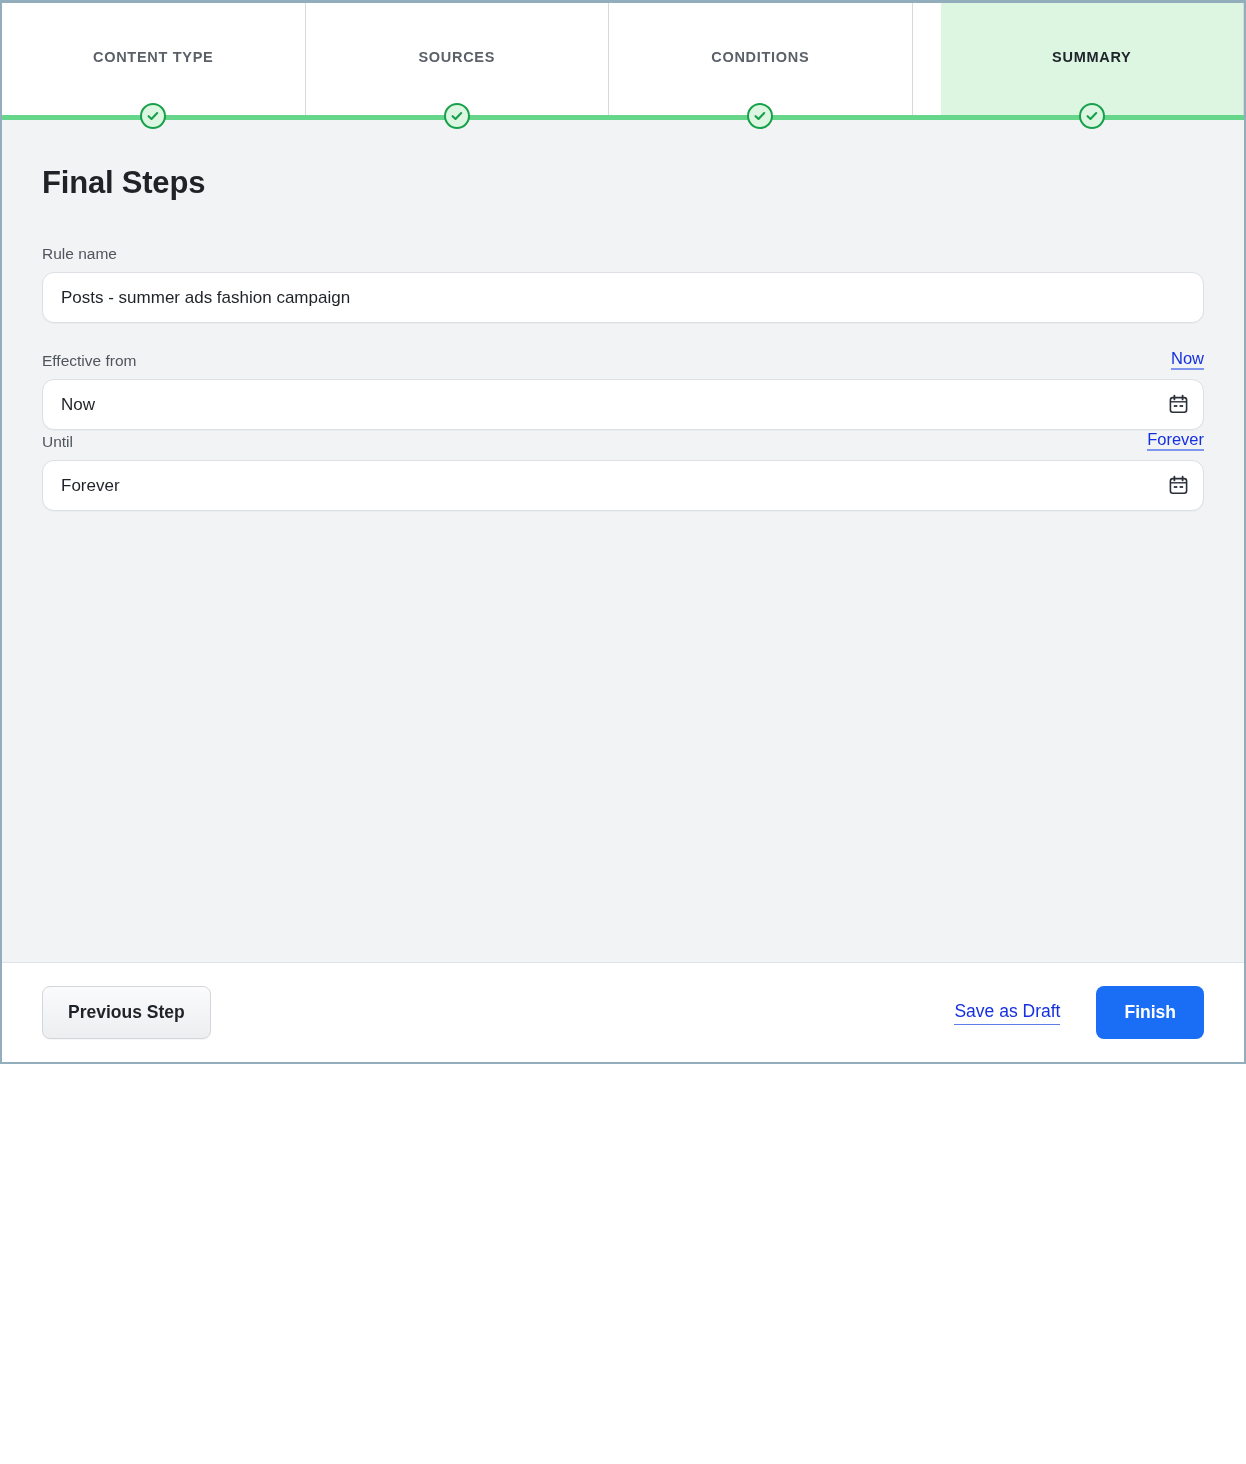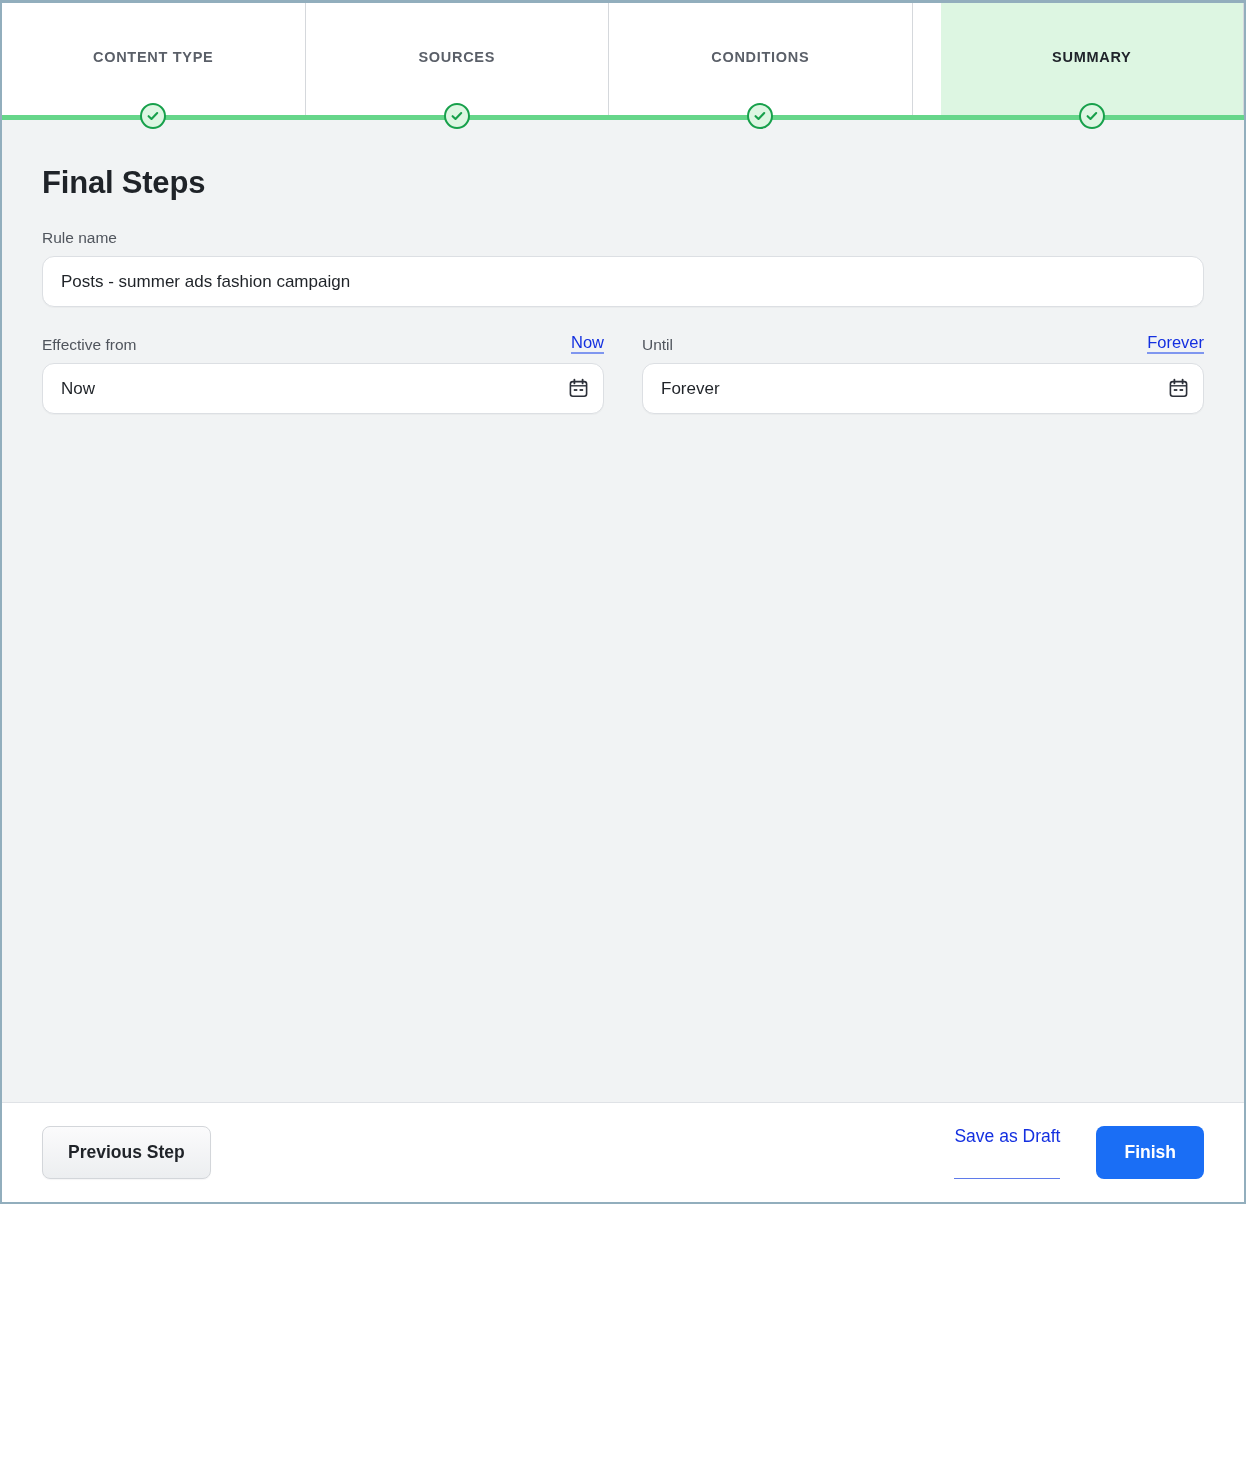--- a/index.html
+++ b/index.html
@@ -8,21 +8,21 @@
     width: 1246px;
     height: 1464px;
     background: #ffffff;
     font-family: "Liberation Sans", sans-serif;
     -webkit-font-smoothing: antialiased;
   }
 
   .app-frame {
     position: relative;
     width: 1246px;
-    height: 1204px;
+    height: 1064px;
     background: #f1f3f4;
     border: 2px solid #92aebd;
     border-top-width: 3px;
     overflow: hidden;
     display: flex;
     flex-direction: column;
   }
 
   
   .stepper {
@@ -90,21 +90,21 @@
     background: #f1f3f4;
     padding: 48px 40px 0 40px;
     overflow: hidden;
   }
 
   .page-title {
     font-size: 31px;
     font-weight: bold;
     color: #1f2328;
     letter-spacing: -0.2px;
-    margin-bottom: 28px;
+    margin-bottom: 44px;
   }
 
   .field-label {
     font-size: 15.5px;
     color: #50555d;
     margin-bottom: 9px;
     display: block;
   }
 
   .text-input {
@@ -118,21 +118,21 @@
     font-size: 17px;
     color: #1f2328;
     box-shadow: 0 1px 1px rgba(16,24,40,0.03);
     outline: none;
   }
 
   .rule-name-row { margin-bottom: 26px; }
 
   .date-row {
     display: flex;
-    gap: 38px;
+    flex-direction: column;
   }
   .date-col { flex: 1 1 0; min-width: 0; }
 
   .date-head {
     display: flex;
     align-items: flex-end;
     justify-content: space-between;
     margin-bottom: 9px;
   }
 
@@ -185,20 +185,21 @@
     background: linear-gradient(#fbfbfc, #eceef0);
     border: 1px solid #d3d6da;
     border-radius: 8px;
     padding: 15px 25px;
     cursor: pointer;
     box-shadow: 0 1px 1px rgba(16,24,40,0.04);
   }
 
   .footer-right {
     display: flex;
+    align-items: center;
     gap: 36px;
   }
 
   .link-draft {
     font-size: 17.5px;
     color: #1430e0;
     text-decoration: none;
     border-bottom: 1.5px solid #5f7bea;
     padding-bottom: 2px;
     cursor: pointer;

